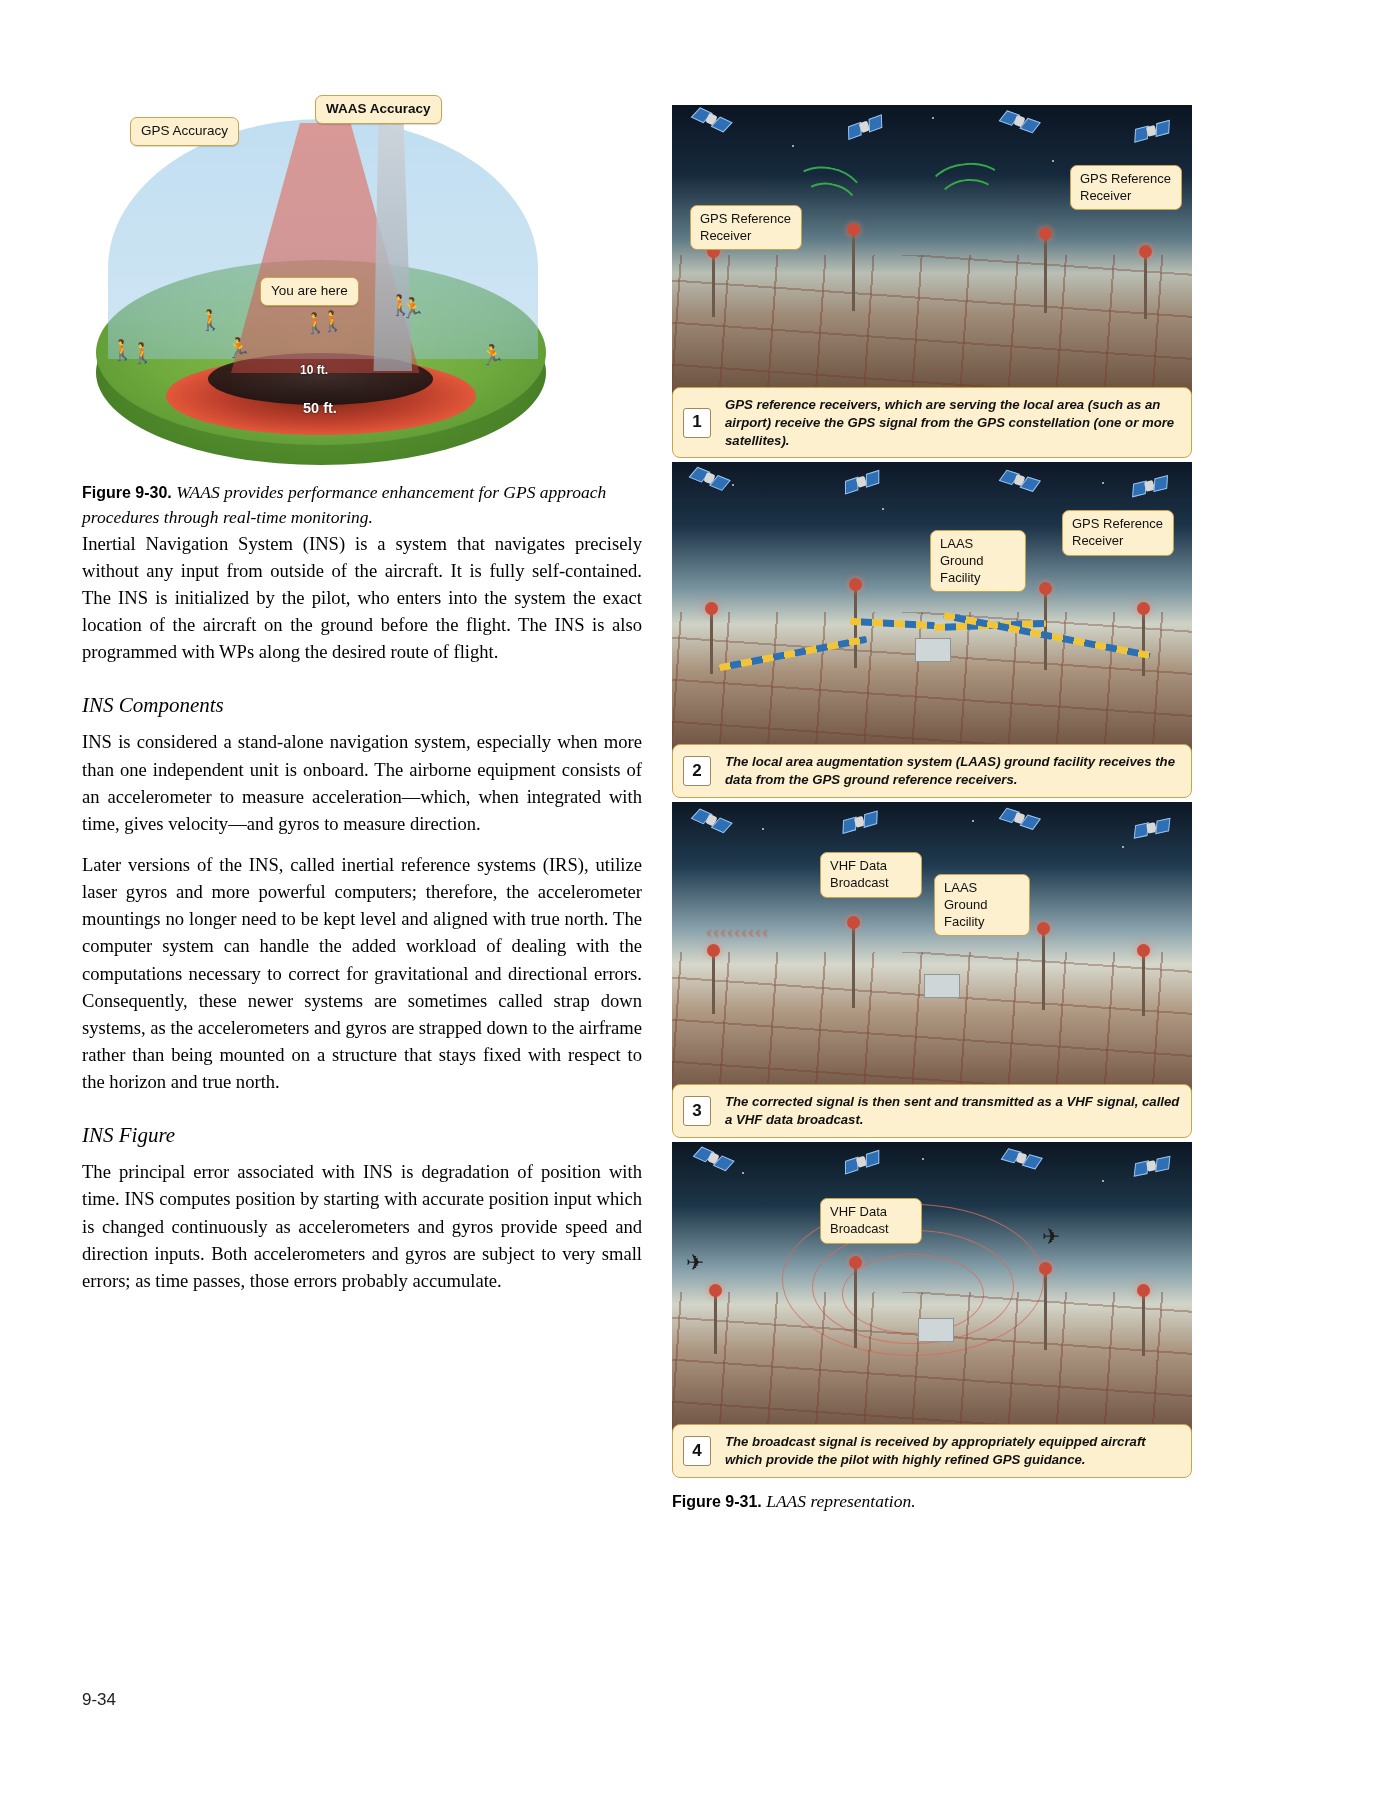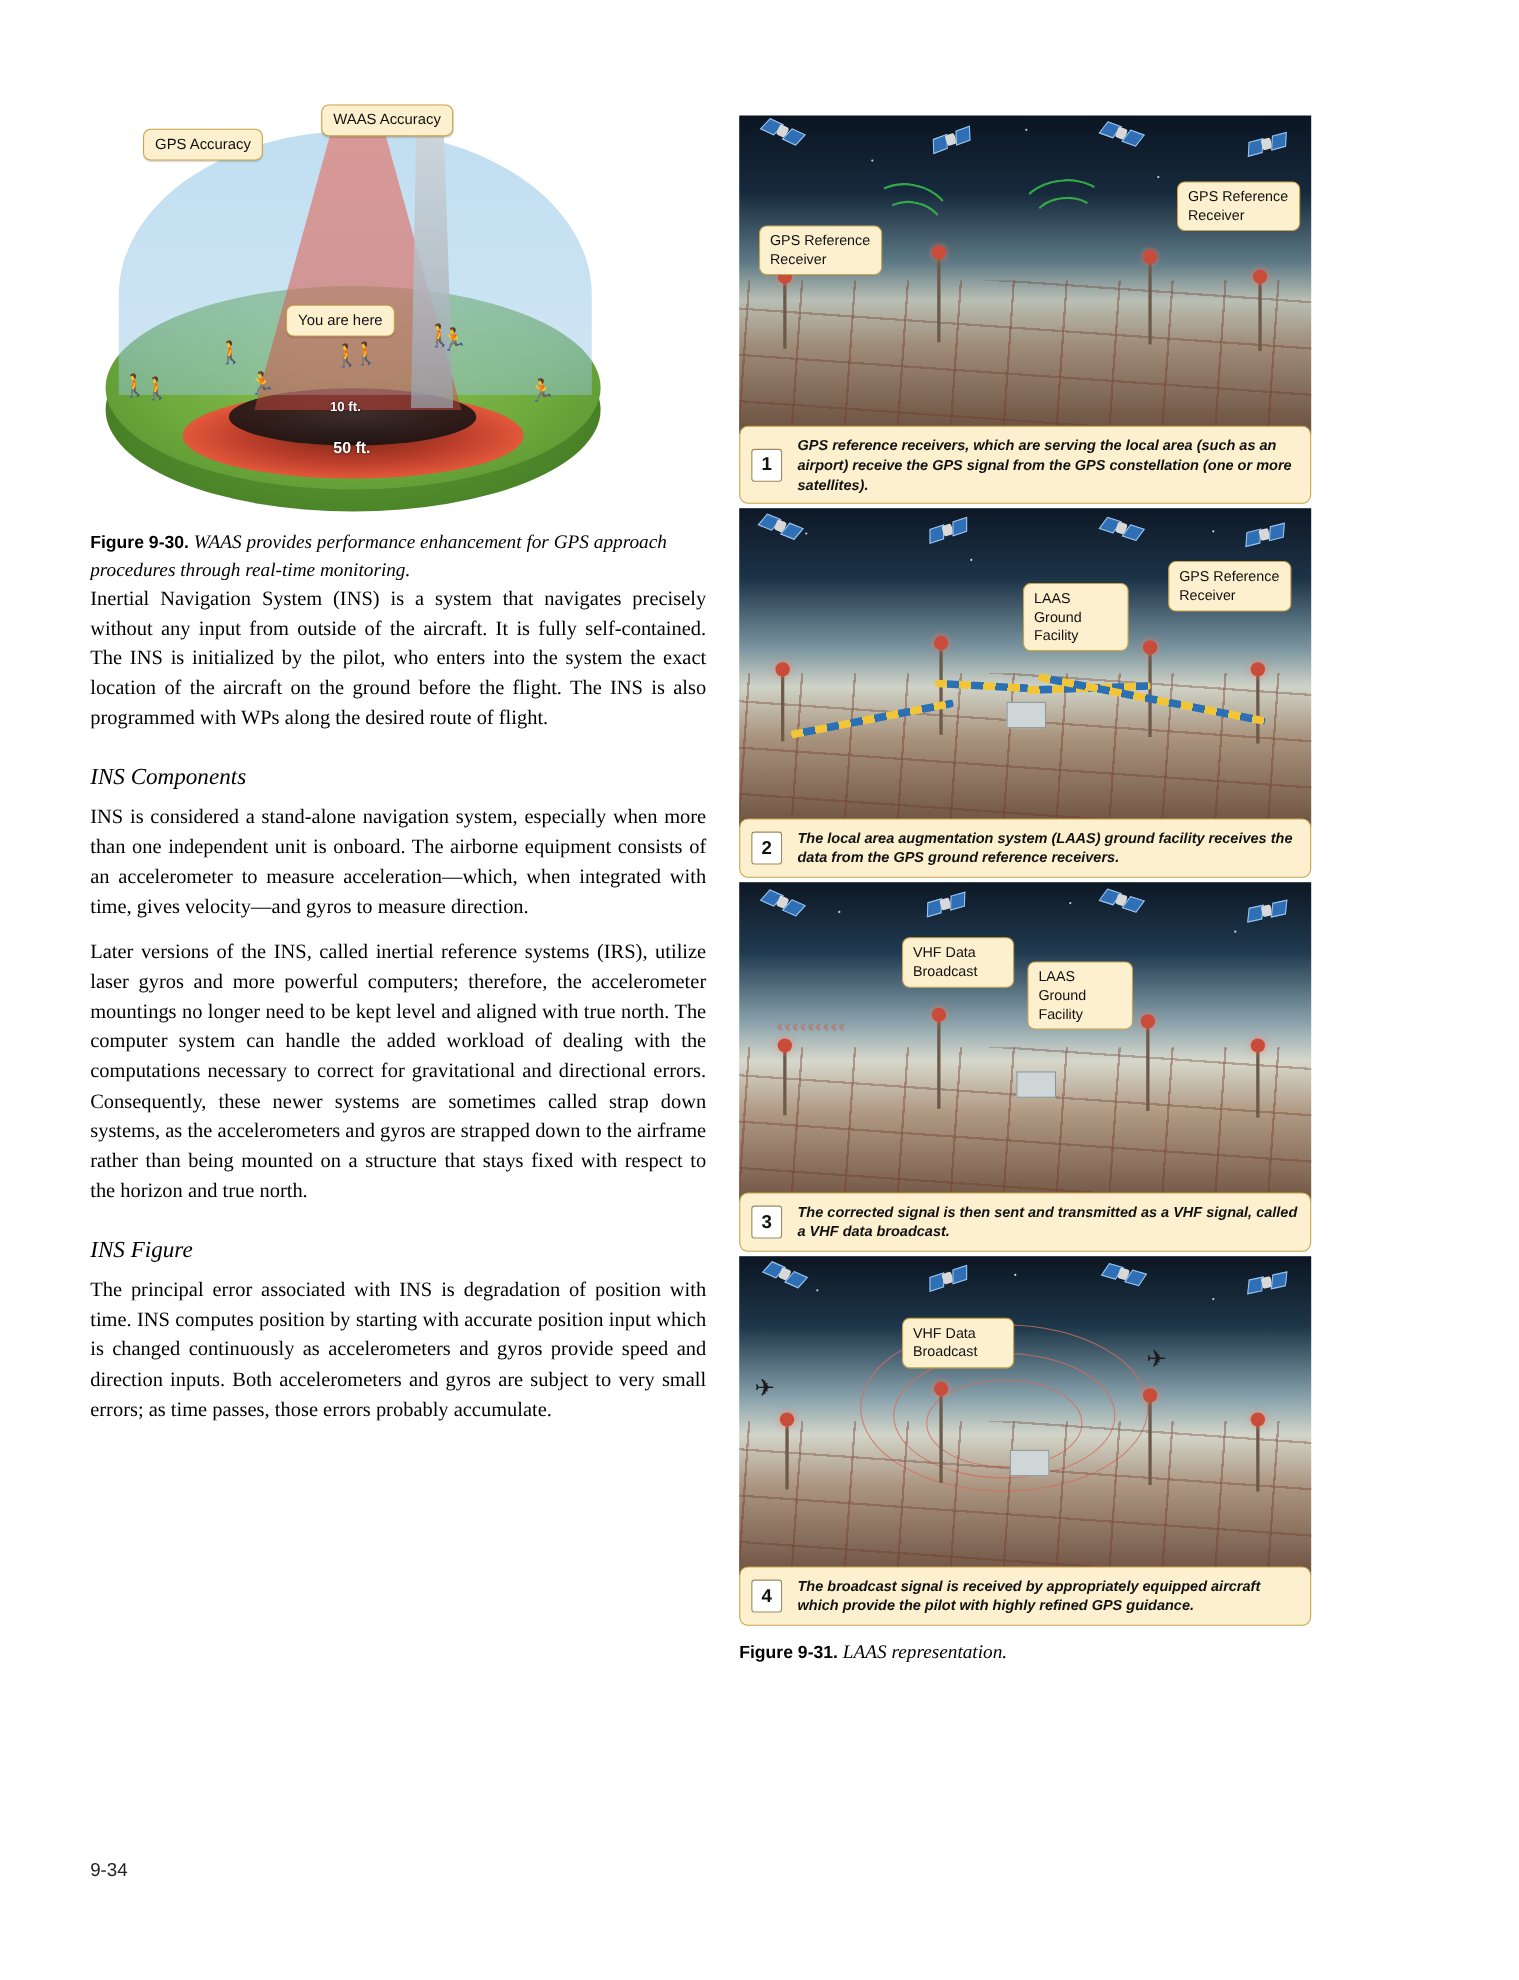--- a/index.html
+++ b/index.html
@@ -95,21 +95,21 @@
     border-radius: 7px;
     font-family: "Liberation Sans", sans-serif;
     font-size: 13.5px;
     color: #111;
     padding: 5px 10px;
     line-height: 1.25;
     white-space: nowrap;
     box-shadow: 0 1px 1px rgba(0,0,0,.15);
   }
   .c-gps-acc { left: 42px; top: 22px; }
-  .c-waas-acc { left: 204px; top: 0px; }
+  .c-waas-acc { left: 227px; top: 0px; font-weight: bold; }
   .c-youhere { left: 172px; top: 182px; }
   .label-10ft {
     position: absolute;
     left: 212px; top: 268px;
     font-family: "Liberation Sans", sans-serif;
     font-size: 12px; color: #fff; font-weight: bold;
     text-shadow: 0 0 2px #000;
   }
   .label-50ft {
     position: absolute;

